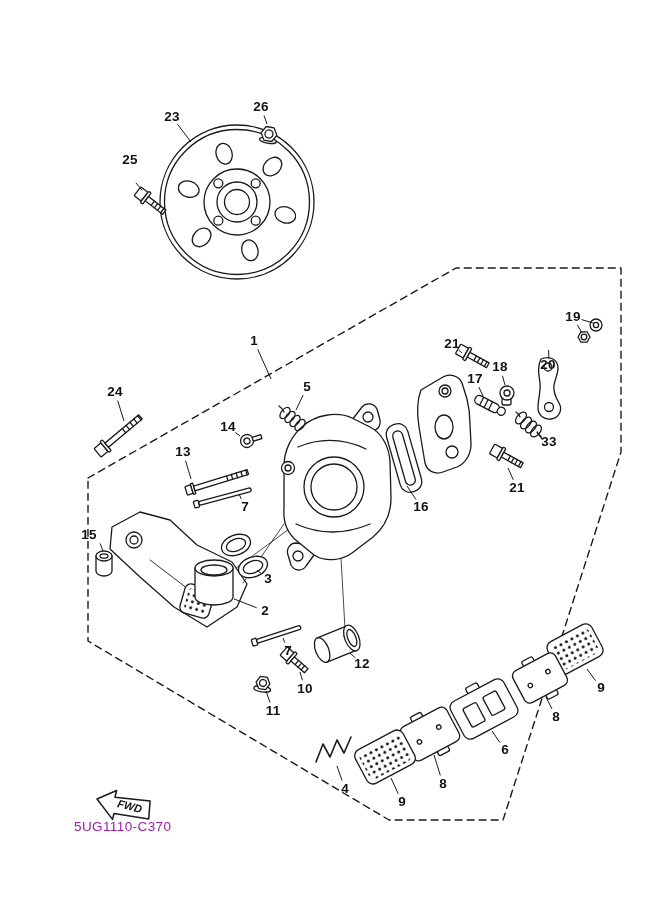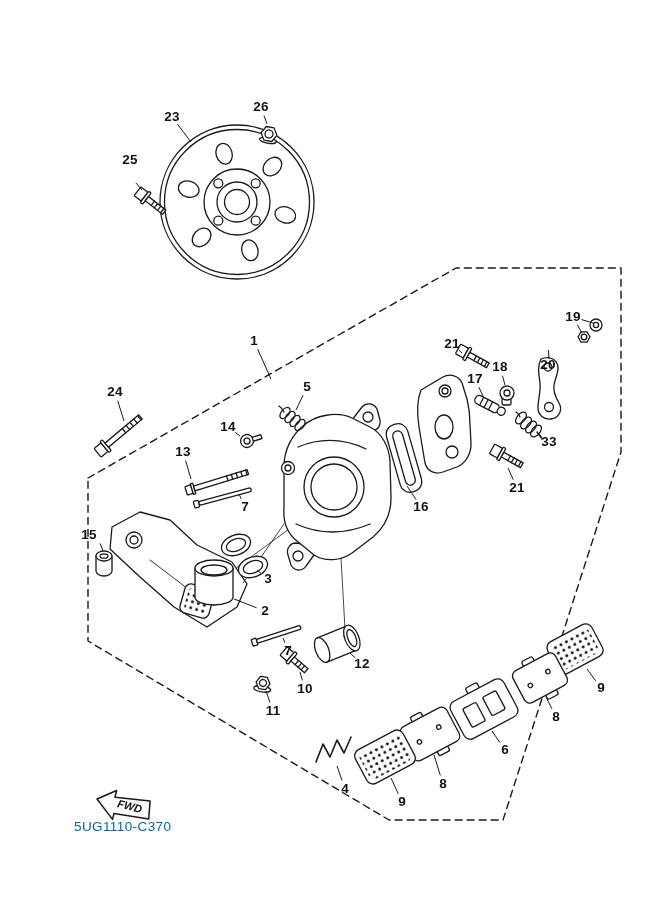--- a/index.html
+++ b/index.html
@@ -8,21 +8,21 @@
     font-family:"Liberation Sans","DejaVu Sans",sans-serif;color:#111;
   }
   .stage svg{position:absolute;left:0;top:0;}
   .callout{
     position:absolute;transform:translate(-50%,-50%);
     font-size:13.5px;font-weight:600;color:#111;line-height:1;
     letter-spacing:.2px;user-select:none;
   }
   #part-code{
     position:absolute;left:74px;top:819px;
-    font-size:13.5px;font-weight:400;letter-spacing:.4px;color:#0369a1;
+    font-size:13.5px;font-weight:400;letter-spacing:.4px;color:#a21caf;
   }
 </style>
 </head>
 <body>
 
 <div class="stage">
 
   <svg width="661" height="913" viewBox="0 0 661 913">
     <defs>
       <pattern id="dotpat" patternUnits="userSpaceOnUse" width="6.2" height="6.2">

